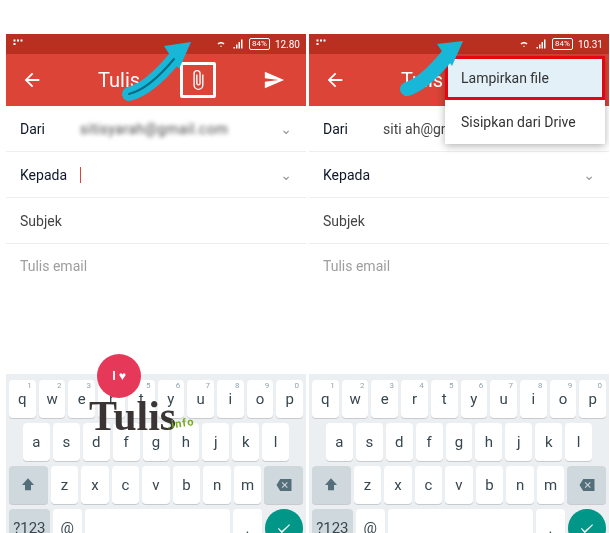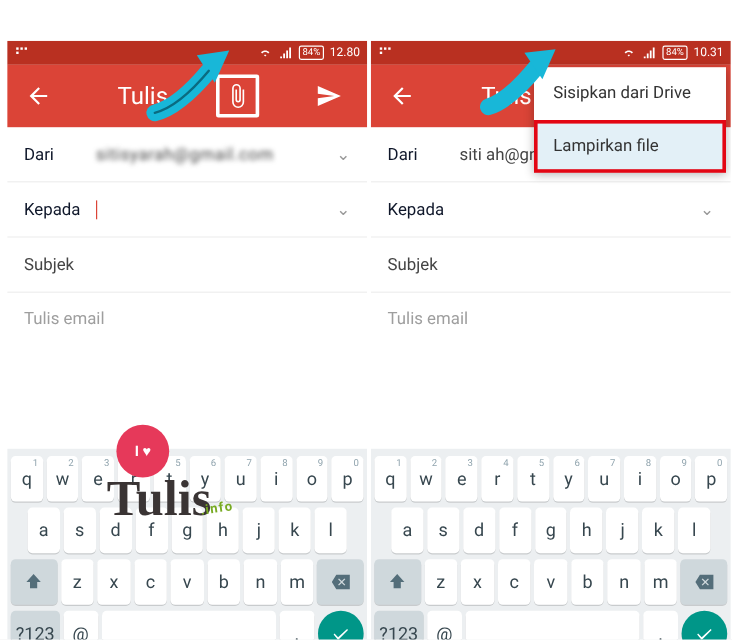--- a/index.html
+++ b/index.html
@@ -217,22 +217,22 @@
     <div class="toolbar">
       <div class="tb-btn">
         <svg viewBox="0 0 24 24">
             <path d="M20 11H7.8l5.6-5.6L12 4l-8 8 8 8 1.4-1.4L7.8 13H20z"></path>
           </svg>
       </div>
       <div class="tb-title">Tulis</div>
     </div>
 
     <div class="menu">
+      <div class="menu-item hl">Lampirkan file</div>
       <div class="menu-item">Sisipkan dari Drive</div>
-      <div class="menu-item hl">Lampirkan file</div>
     </div>
 
     <div class="row">
       <span class="lbl">Dari</span>
       <span class="val">siti   ah@gn</span>
     </div>
     <div class="row">
       <span class="lbl">Kepada</span>
       <span class="val"></span>
       <span class="chev">⌄</span>

